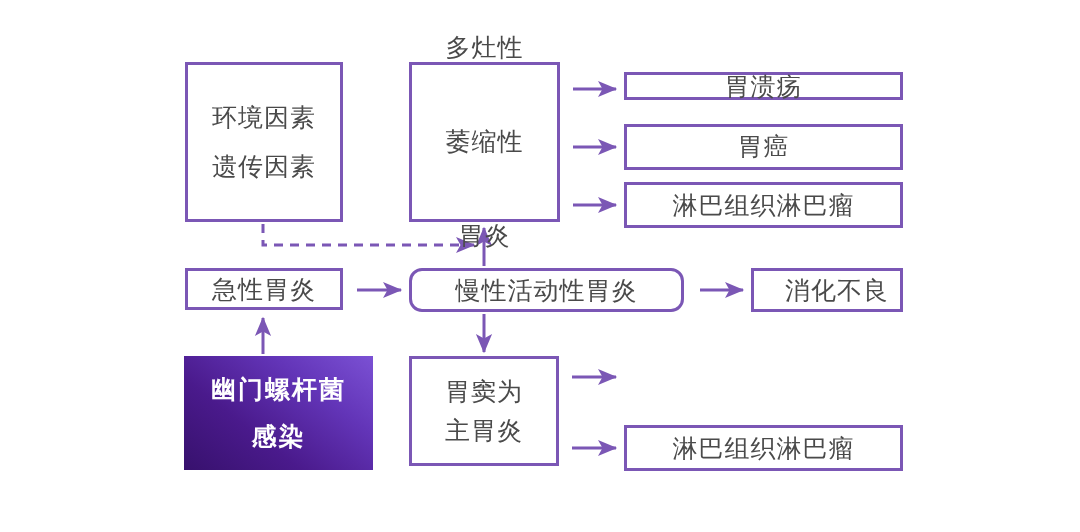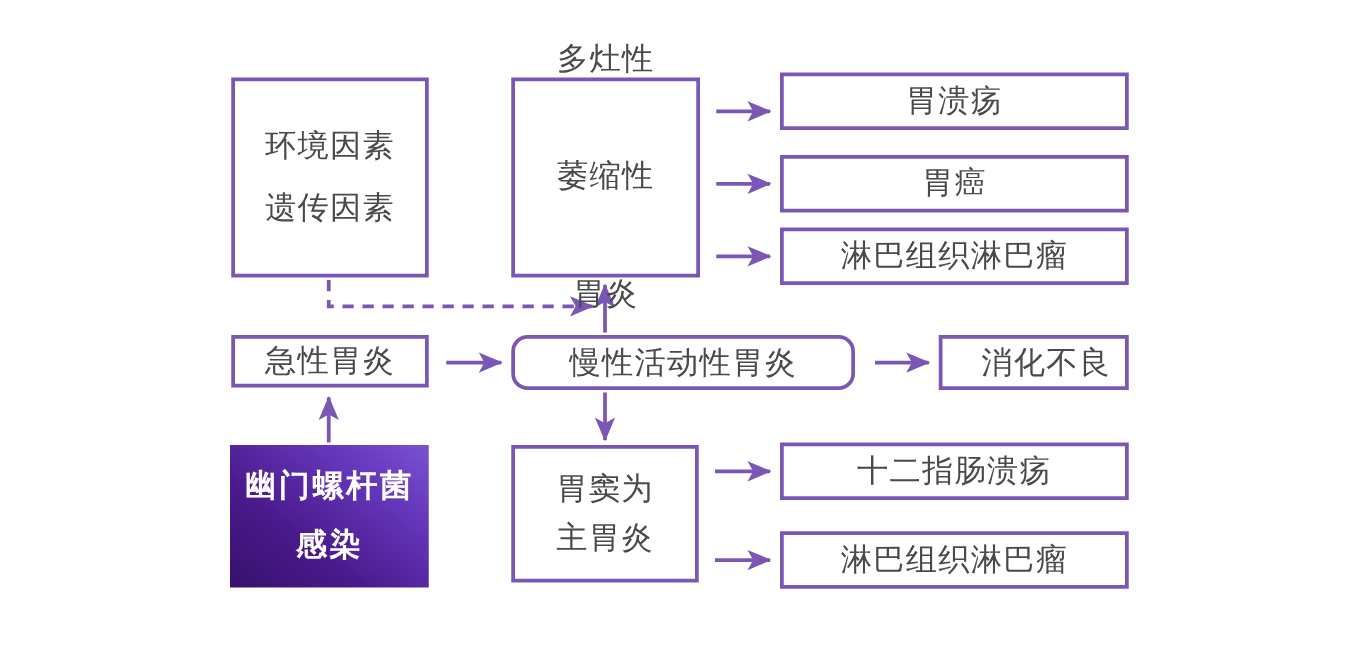--- a/index.html
+++ b/index.html
@@ -43,29 +43,29 @@
     font-weight: bold;
     letter-spacing: 2px;
   }
   .node.filled .line { line-height: 1.9; }
 
   
   #n-factors   { left: 185px; top: 62px;  width: 158px; height: 160px; }
   #n-factors .line { line-height: 1.95; }
   #n-multifocal{ left: 409px; top: 62px;  width: 151px; height: 160px; gap: 40px; }
   #n-multifocal .line { line-height: 2.15; }
-  #n-ulcer     { left: 624px; top: 58px;  width: 279px; height: 46px; }
+  #n-ulcer     { left: 624px; top: 72px;  width: 279px; height: 28px; }
   #n-cancer    { left: 624px; top: 124px; width: 279px; height: 46px; font-family: Liberation Serif, serif; }
   #n-malt1     { left: 624px; top: 182px; width: 279px; height: 46px; }
 
   #n-acute     { left: 185px; top: 268px; width: 158px; height: 42px; }
   #n-chronic   { left: 409px; top: 268px; width: 275px; height: 44px; border-radius: 13px; }
   #n-dyspepsia { left: 751px; top: 268px; width: 152px; height: 44px; padding-left: 20px; }
 
-  #n-hp        { left: 184px; top: 356px; width: 159px; height: 114px; }
+  #n-hp        { left: 184px; top: 356px; width: 189px; height: 114px; }
   #n-antral    { left: 409px; top: 356px; width: 150px; height: 110px; justify-content: center; }
   #n-duodenal  { left: 624px; top: 354px; width: 279px; height: 46px; }
   #n-malt2     { left: 624px; top: 425px; width: 279px; height: 46px; }
 
   
   .conn {
     position: absolute;
     pointer-events: none;
   }
   .conn svg { display: block; overflow: visible; }
@@ -167,21 +167,18 @@
   <div class="node filled" id="n-hp">
     <span class="line">幽门螺杆菌</span>
     <span class="line">感染</span>
   </div>
 
   <div class="node" id="n-antral">
     <span class="line">胃窦为</span>
     <span class="line">主胃炎</span>
   </div>
 
-  <div class="node" id="n-duodenal">
-    <span class="line">十二指肠溃疡</span>
-  </div>
 
   <div class="node" id="n-malt2">
     <span class="line">淋巴组织淋巴瘤</span>
   </div>
 
 </div>
 
 </body></html>

